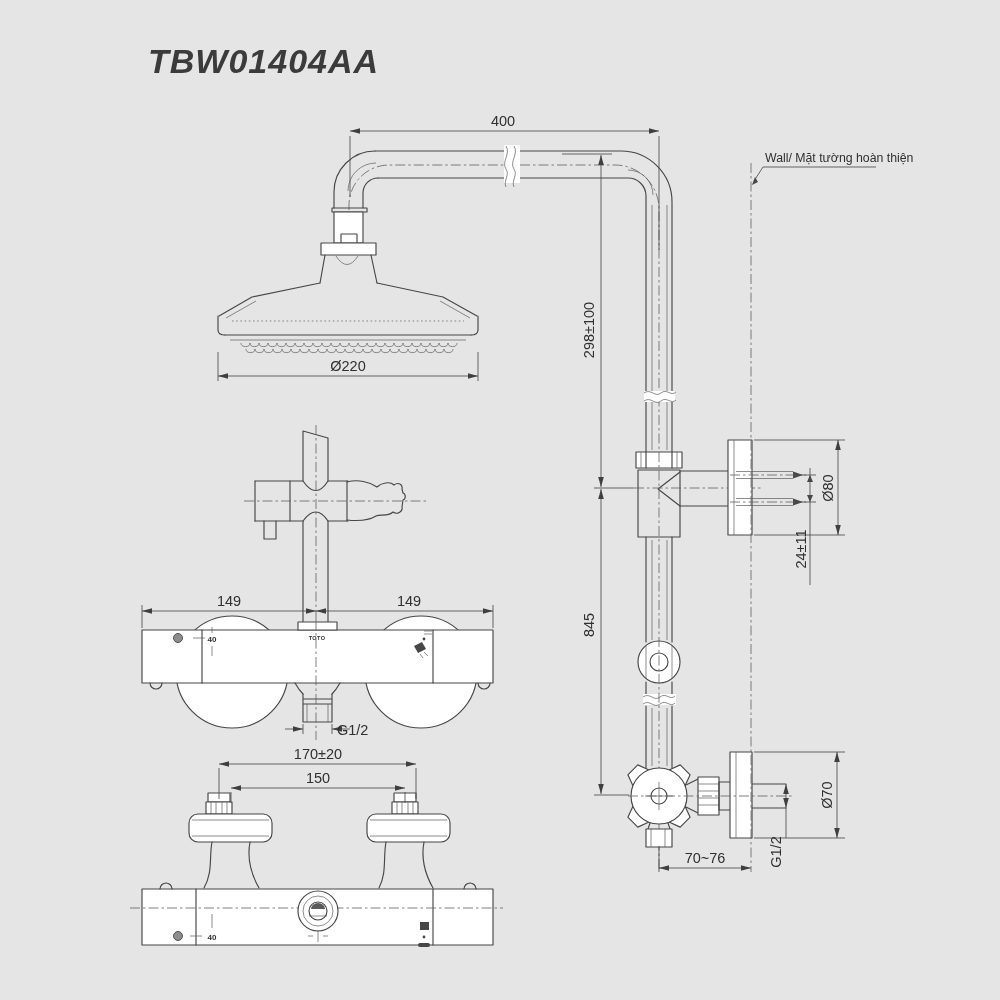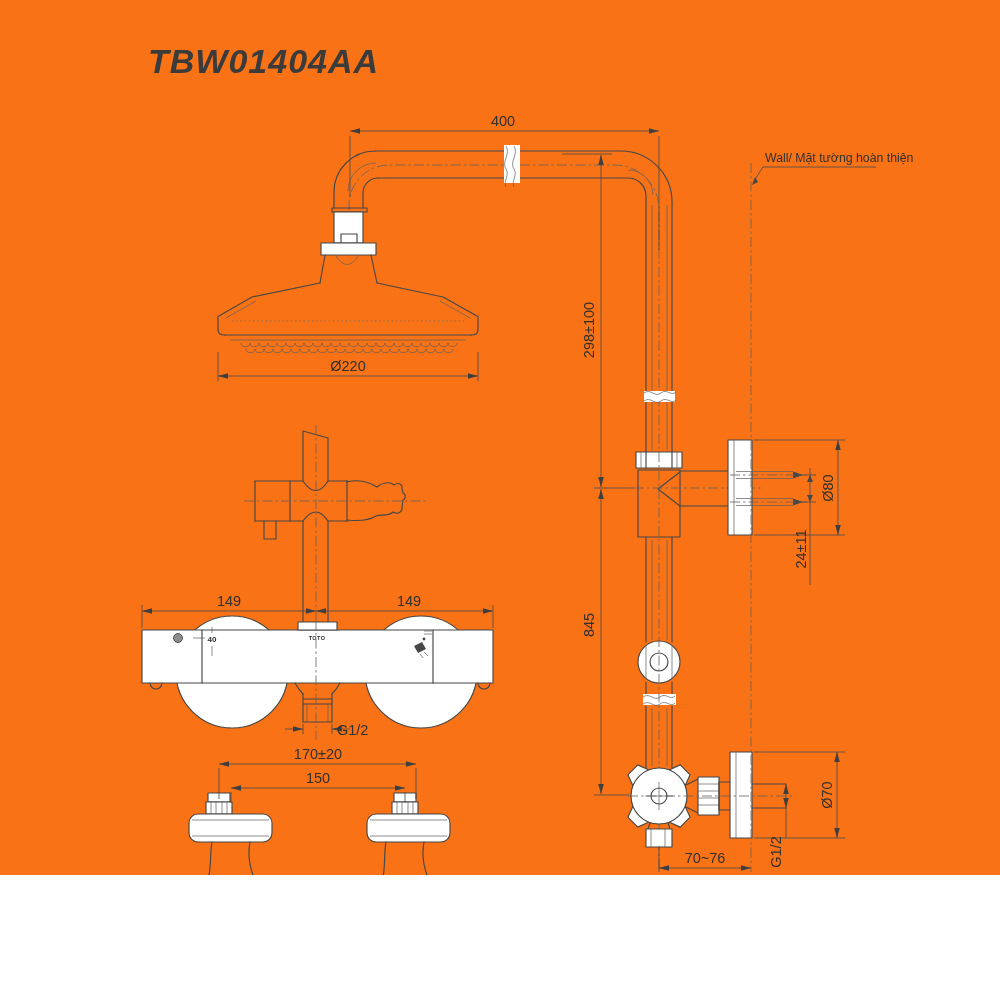--- a/index.html
+++ b/index.html
@@ -1,16 +1,16 @@
 <!DOCTYPE html>
 <html><head>
 <meta charset="utf-8">
 <style>
   html,body{margin:0;padding:0;background:#fff}
-  .page{position:relative;width:1000px;height:875px;background:#f97316;overflow:hidden;
+  .page{position:relative;width:1000px;height:1000px;background:#e5e5e5;overflow:hidden;
         font-family:"Liberation Sans",sans-serif}
   .title{position:absolute;left:148px;top:42px;font-style:italic;font-weight:700;
          font-size:34px;color:#3b3b3b;letter-spacing:1px}
   svg{position:absolute;left:0;top:0}
   .ol{fill:none;stroke:#474747;stroke-width:1.15;stroke-linecap:round;stroke-linejoin:round}
   .tl{fill:none;stroke:#5d5d5d;stroke-width:.7}
   .dl{fill:none;stroke:#4c4c4c;stroke-width:.85}
   .cl{fill:none;stroke:#616161;stroke-width:.8;stroke-dasharray:10 3 2.5 3}
   .dot{fill:none;stroke:#6a6a6a;stroke-width:.8;stroke-dasharray:1.6 2.6}
   .wh{fill:#fff}

